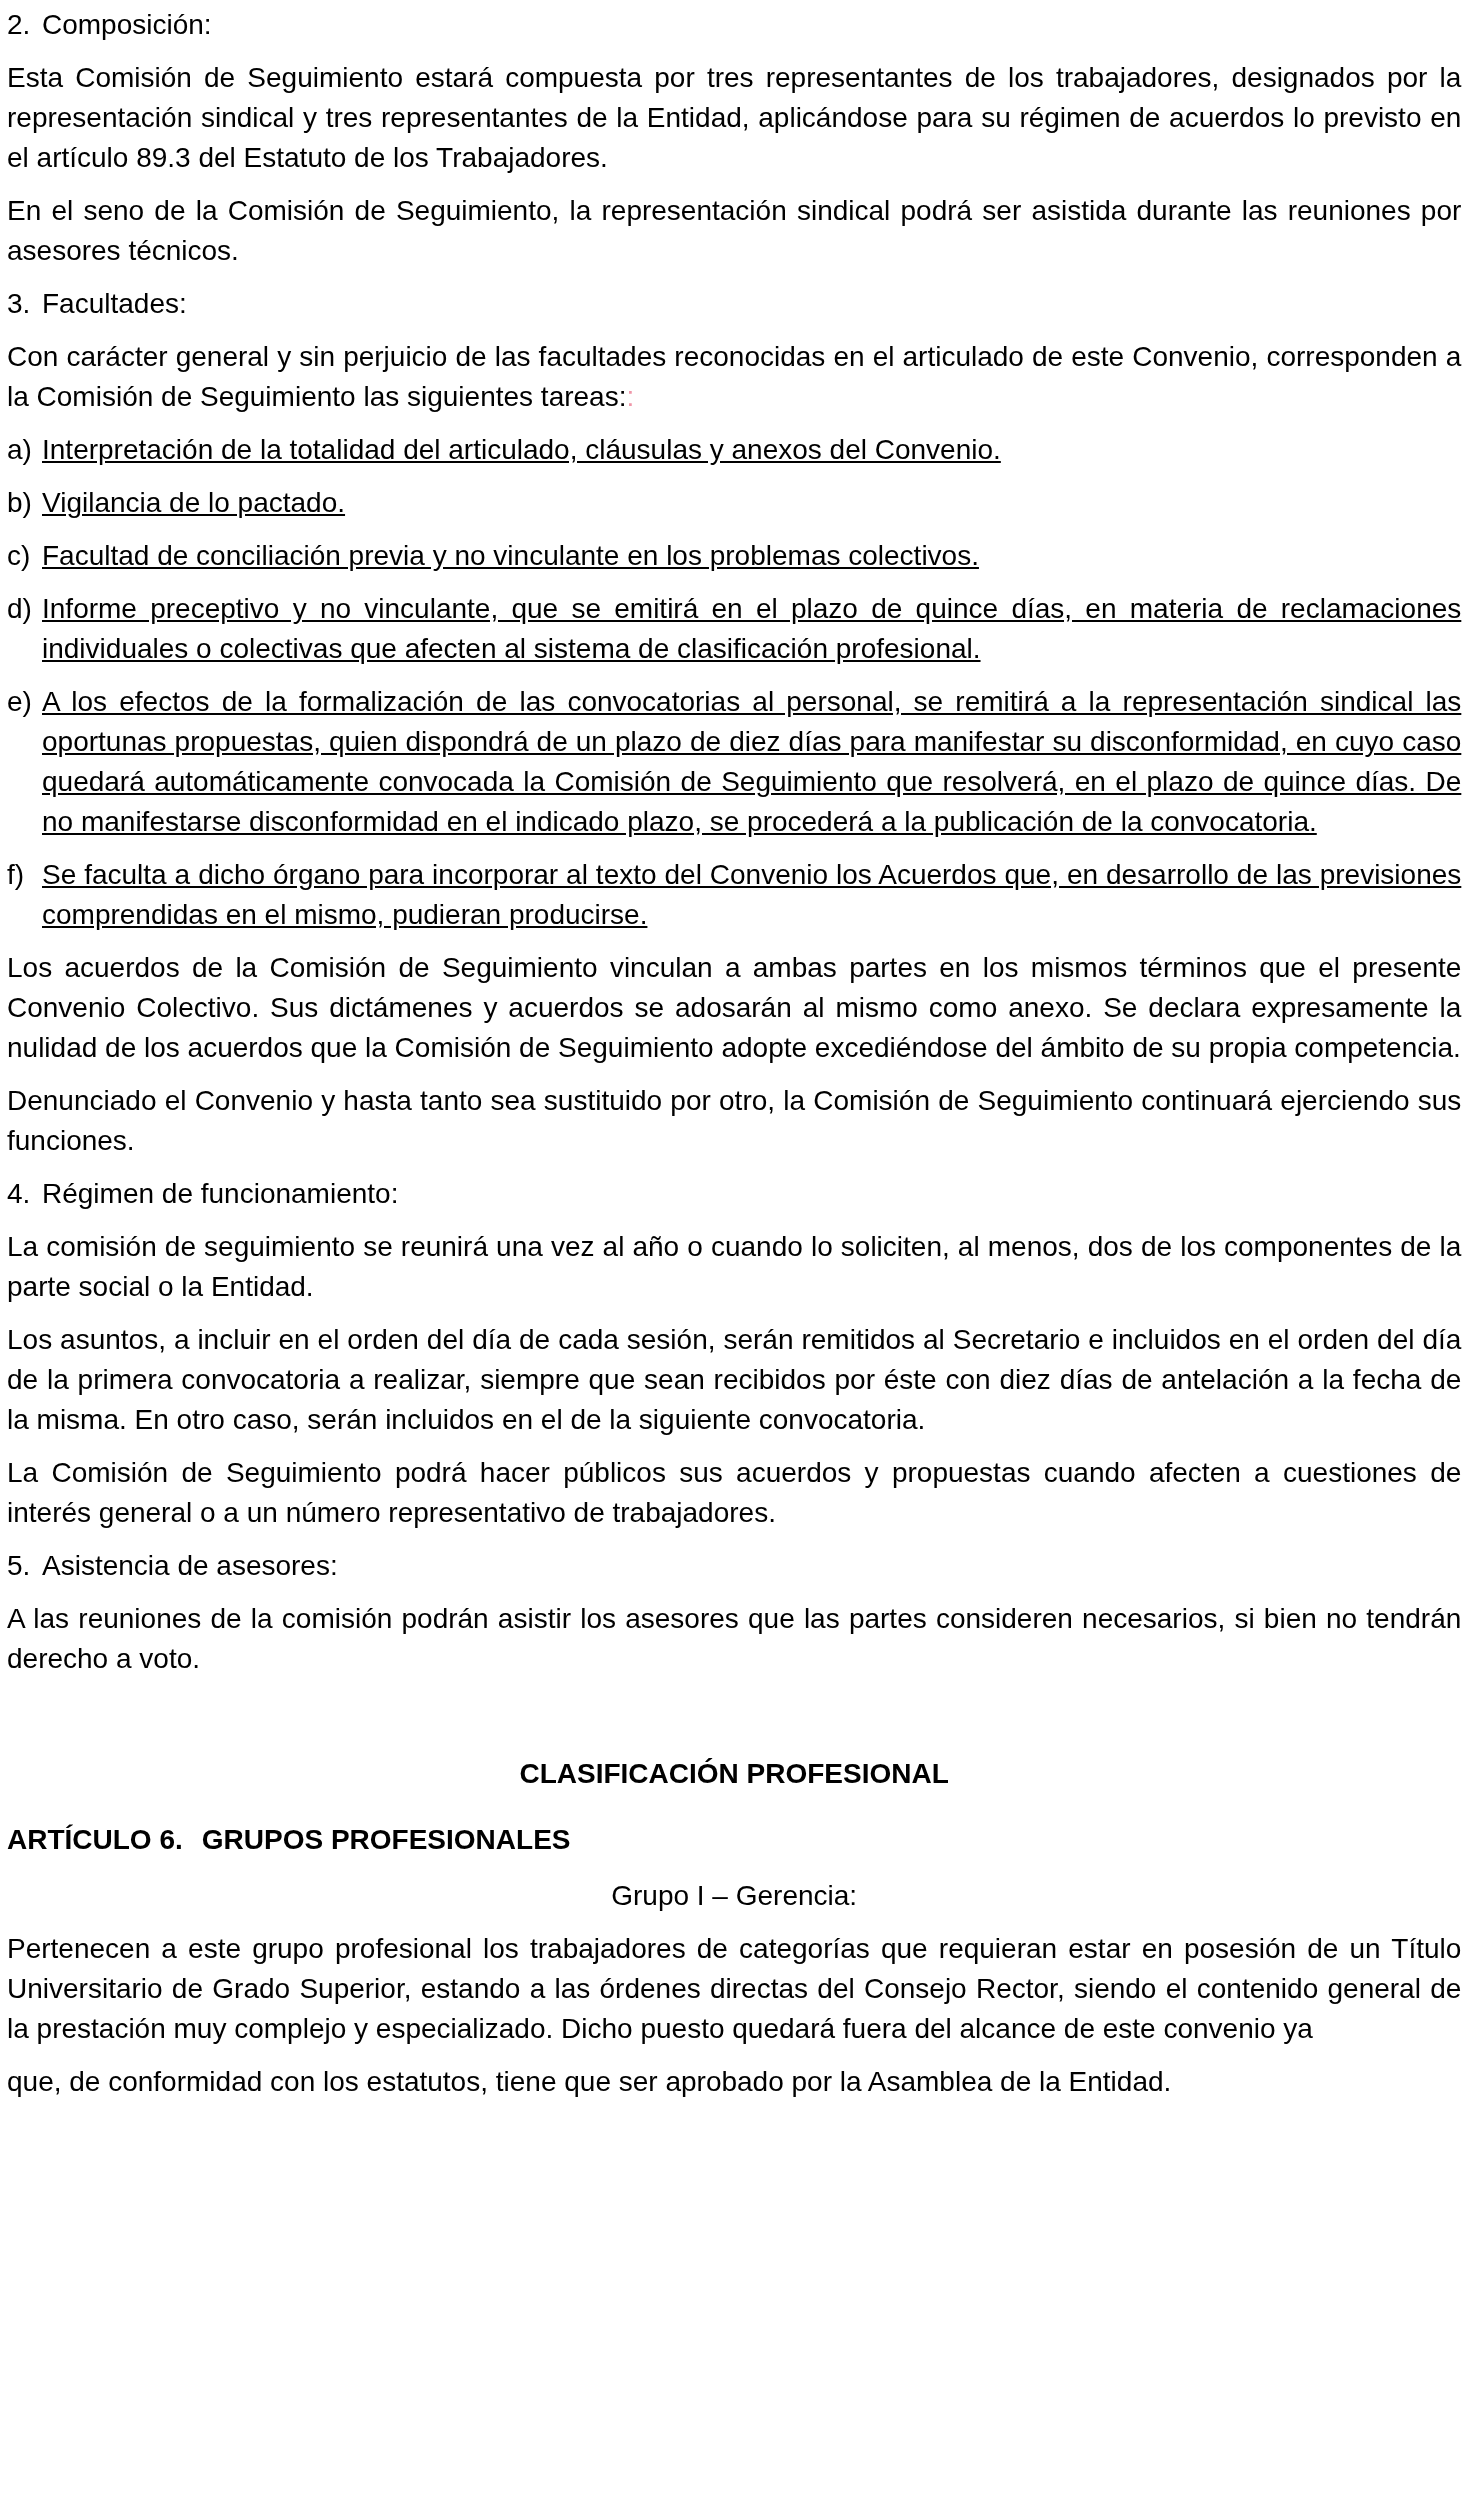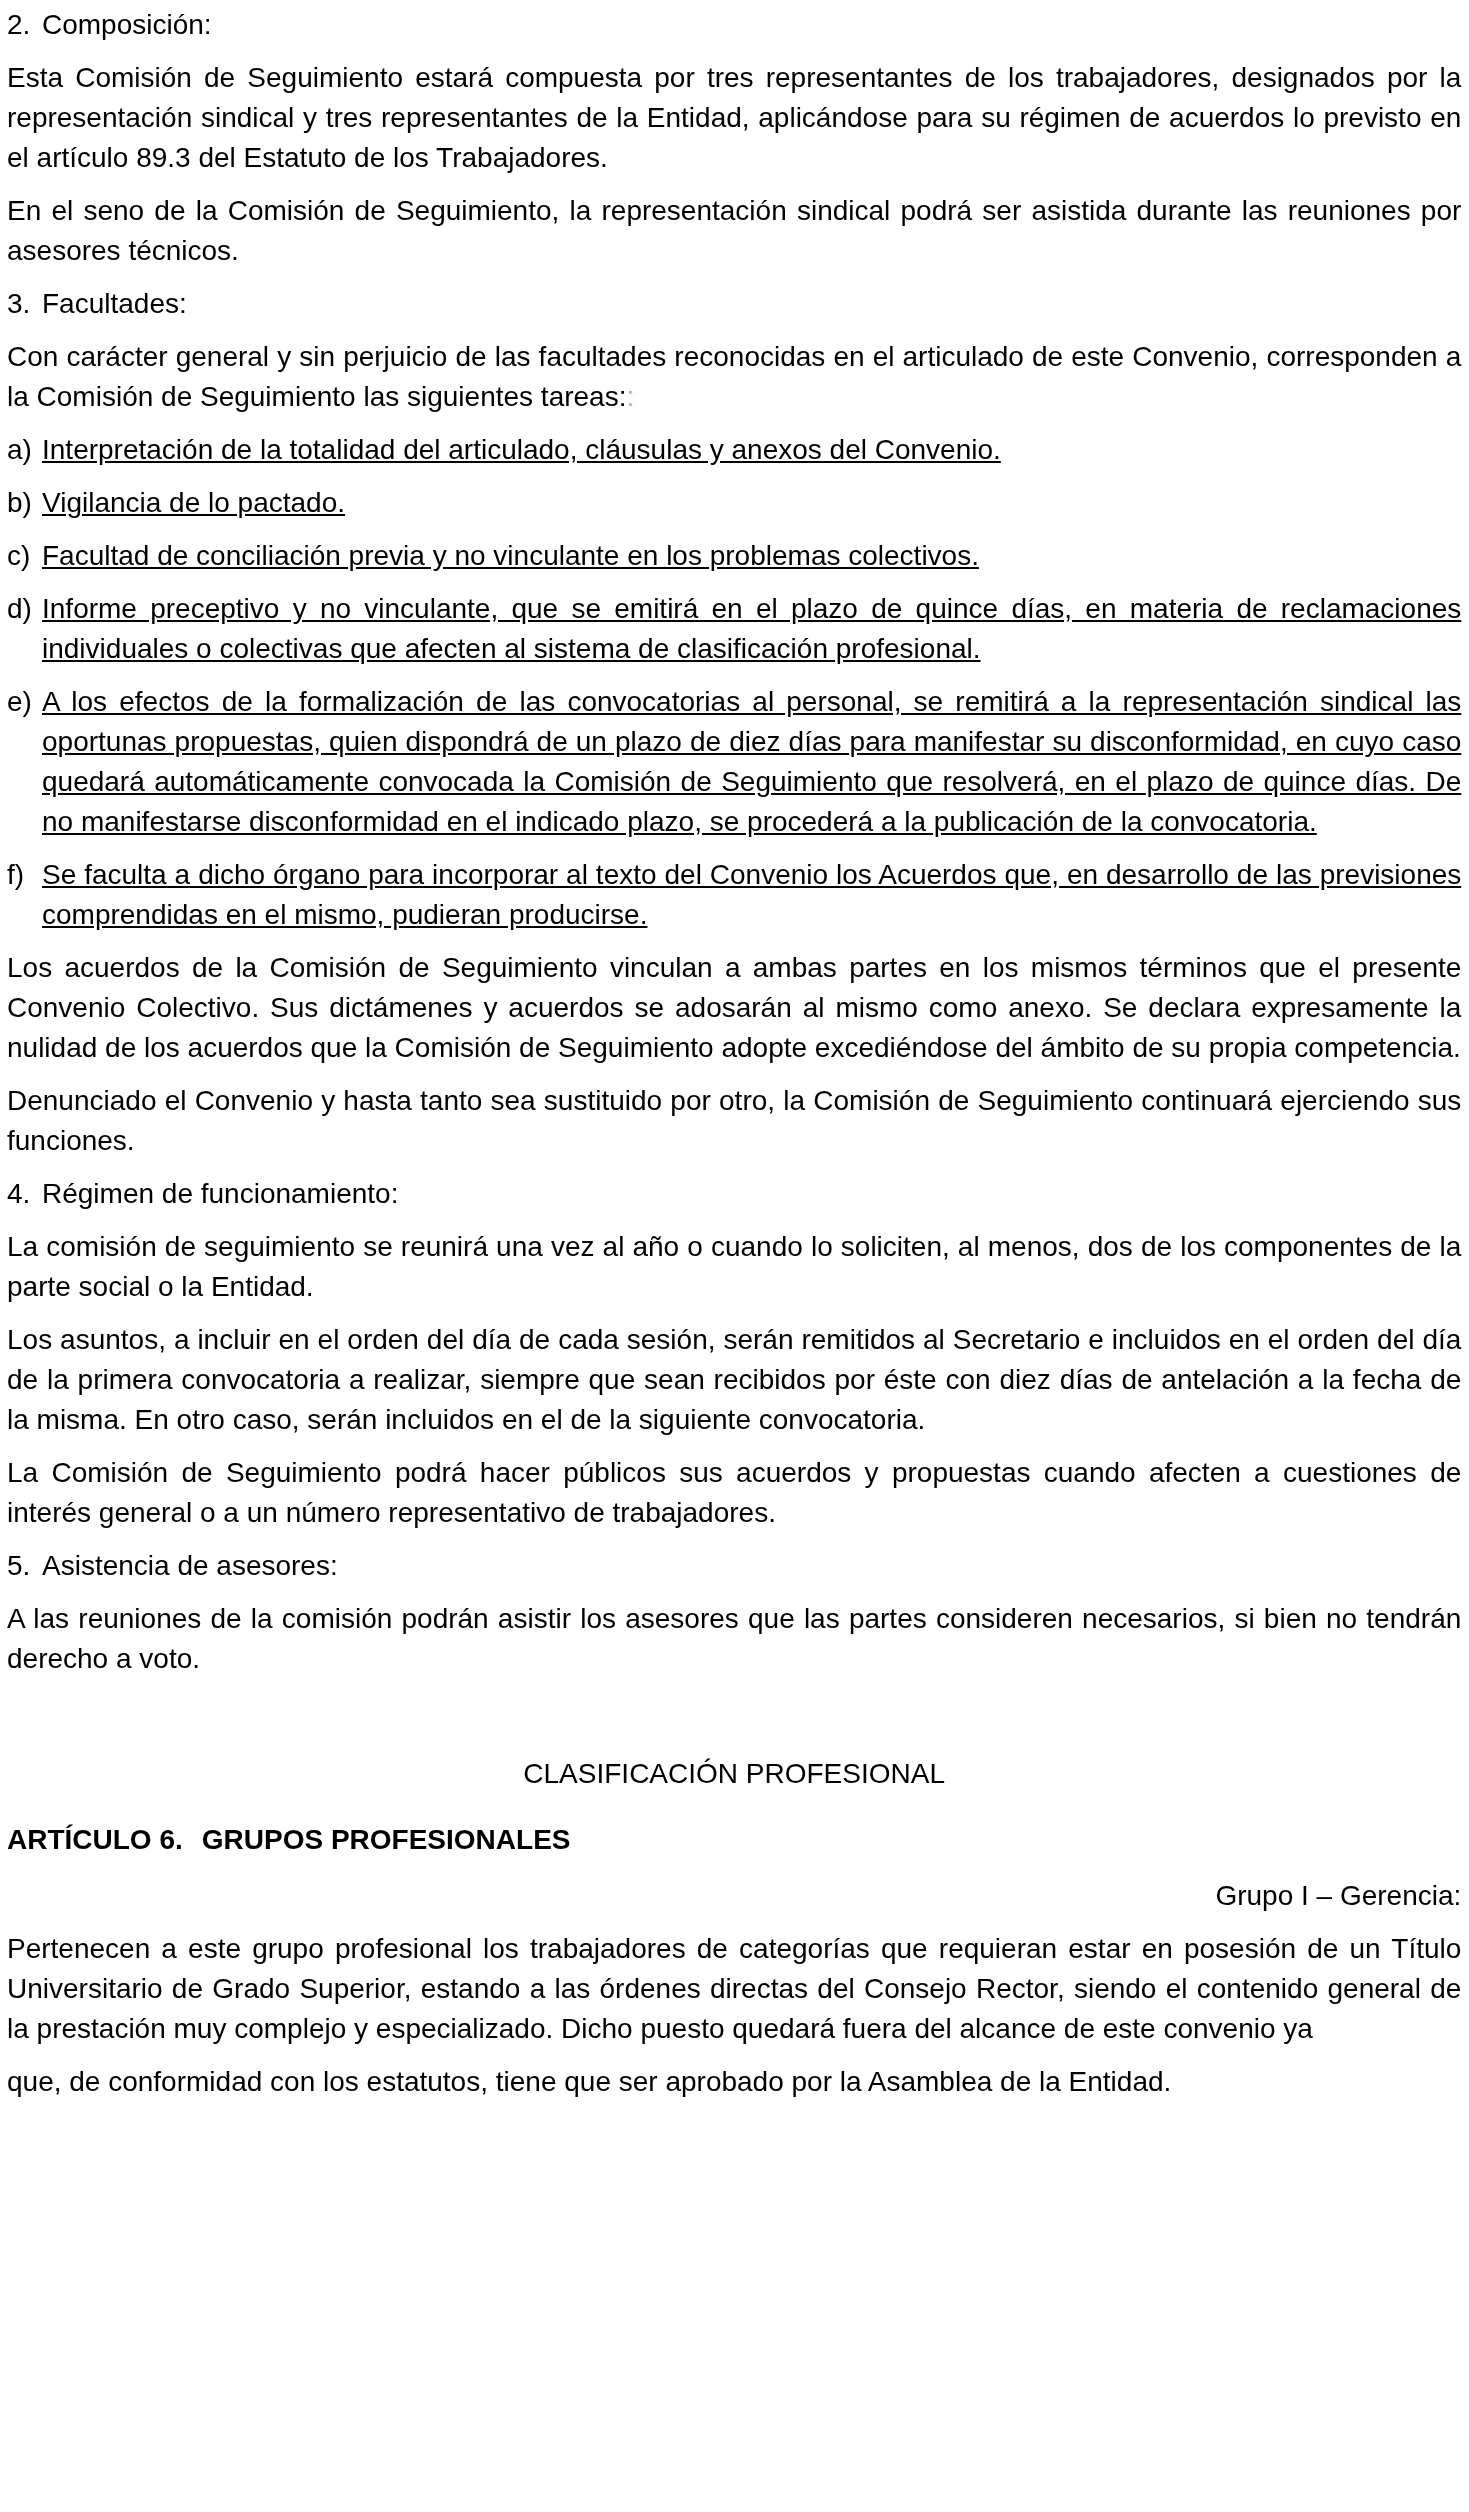--- a/index.html
+++ b/index.html
@@ -14,36 +14,36 @@
   .doc {
     padding: 5.2px 8.7px 21px 7px;
     min-height: 2512px;
   }
   .para {
     margin: 0 0 13px 0;
     text-align: justify;
   }
   .plain {
     margin: 9px 0 13px 0;
-    text-align: right;
+    text-align: center;
   }
   .num-heading {
     display: grid;
     grid-template-columns: 35px 1fr;
     margin: 0 0 13px 0;
   }
   .list-item {
     display: grid;
     grid-template-columns: 35px 1fr;
     margin: 0 0 13px 0;
   }
   .list-item .txt { text-align: justify; text-decoration: underline; }
   .heading-center {
     font-size: 28px;
-    font-weight: normal;
+    font-weight: bold;
     text-align: center;
     margin: 75px 0 17.5px 0;
   }
   .article-heading {
     font-size: 28px;
     font-weight: bold;
     text-align: left;
     margin: 26px 0 15.7px 0;
   }
   .article-title { margin-left: 19px; }

